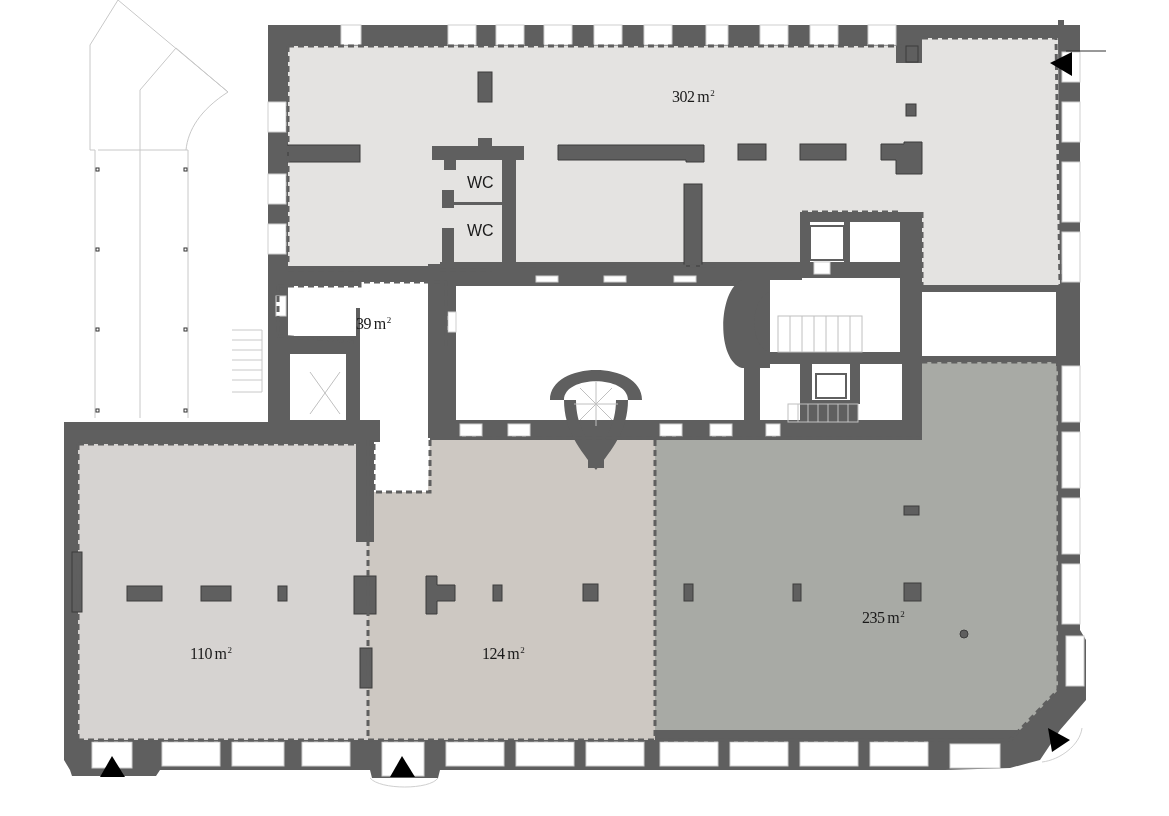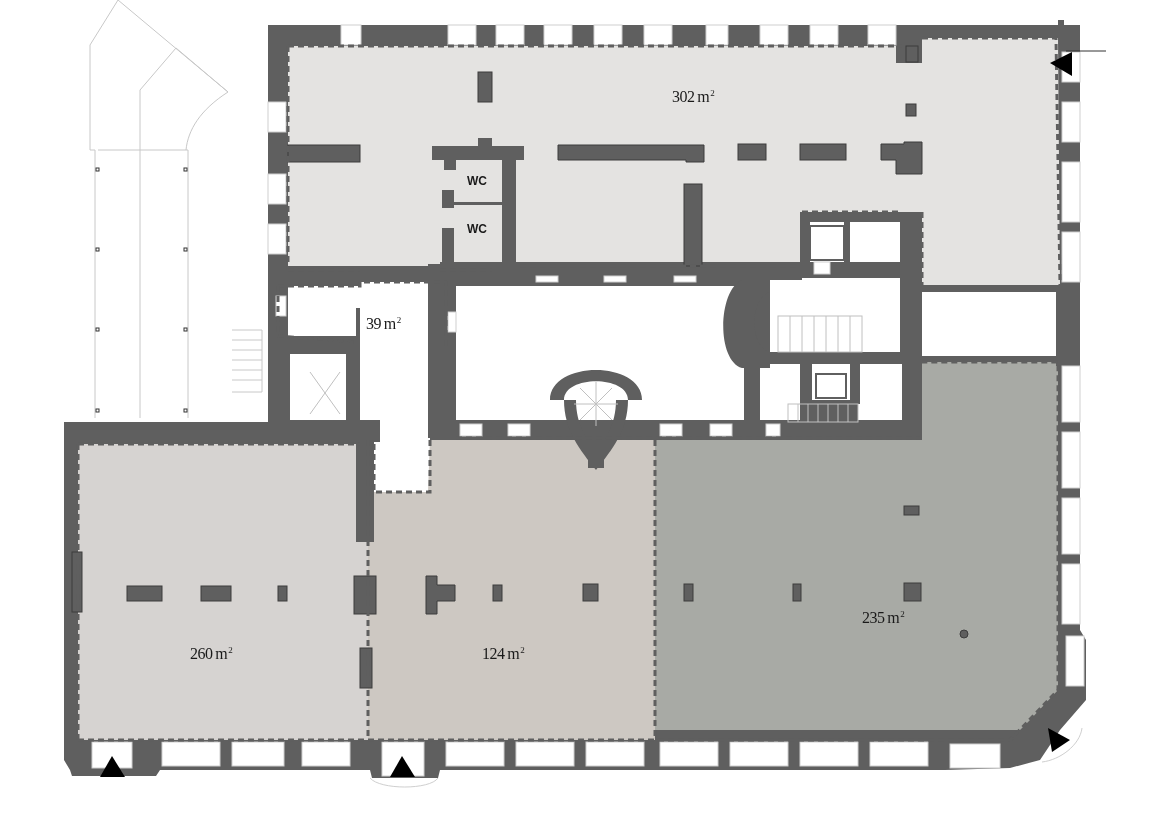--- a/index.html
+++ b/index.html
@@ -1,20 +1,20 @@
 <!DOCTYPE html>
 <html><head>
 <meta charset="utf-8">
 <style>
   html,body{margin:0;padding:0;background:#ffffff;}
   body{width:1169px;height:816px;position:relative;overflow:hidden;font-family:"Liberation Sans",sans-serif;}
   #plan{position:absolute;left:0;top:0;width:1169px;height:816px;}
   .label{position:absolute;font-size:16px;color:#1a1a1a;white-space:nowrap;letter-spacing:-0.5px;font-family:Liberation Serif, serif;}
   .label sup{font-size:9px;vertical-align:6px;margin-left:1px;}
-  .wc{position:absolute;font-size:12px;font-weight:bold;color:#1a1a1a;}
+  .wc{position:absolute;font-size:16px;font-weight:normal;color:#1a1a1a;}
 </style>
 </head>
 <body>
 
 <svg id="plan" viewBox="0 0 1169 816" xmlns="http://www.w3.org/2000/svg">
 
   <g fill="none" stroke="#c8c8c8" stroke-width="1">
     <path d="M118 0 L90 45 L90 150 L95 150 L95 418"></path>
     <path d="M98 150 L188 150 L188 418"></path>
     <path d="M140 90 L140 418"></path>
@@ -214,25 +214,25 @@
     <polygon points="402,756 390,777 415,777"></polygon>
     <polygon points="1048,728 1070,740 1052,752"></polygon>
   </g>
   <path d="M1042 762 C1060 760 1080 745 1082 728" fill="none" stroke="#cfcfcf" stroke-width="1"></path>
   <path d="M370 778 C380 790 430 790 438 778" fill="none" stroke="#cfcfcf" stroke-width="1"></path>
 </svg>
 
 <div class="label" style="left:672px;top:88px;">
   <span>302</span> <span>m</span><sup>2</sup>
 </div>
-<div class="label" style="left:366px;top:315px;">
+<div class="label" style="left:356px;top:315px;">
   <span>39</span> <span>m</span><sup>2</sup>
 </div>
 <div class="label" style="left:190px;top:645px;">
-  <span>260</span> <span>m</span><sup>2</sup>
+  <span>110</span> <span>m</span><sup>2</sup>
 </div>
 <div class="label" style="left:482px;top:645px;">
   <span>124</span> <span>m</span><sup>2</sup>
 </div>
 <div class="label" style="left:830px;top:609px;margin-left:32px;">
   <span>235</span> <span>m</span><sup>2</sup>
 </div>
 <div class="wc" style="left:467px;top:174px;">WC</div>
 <div class="wc" style="left:467px;top:222px;">WC</div>
 

